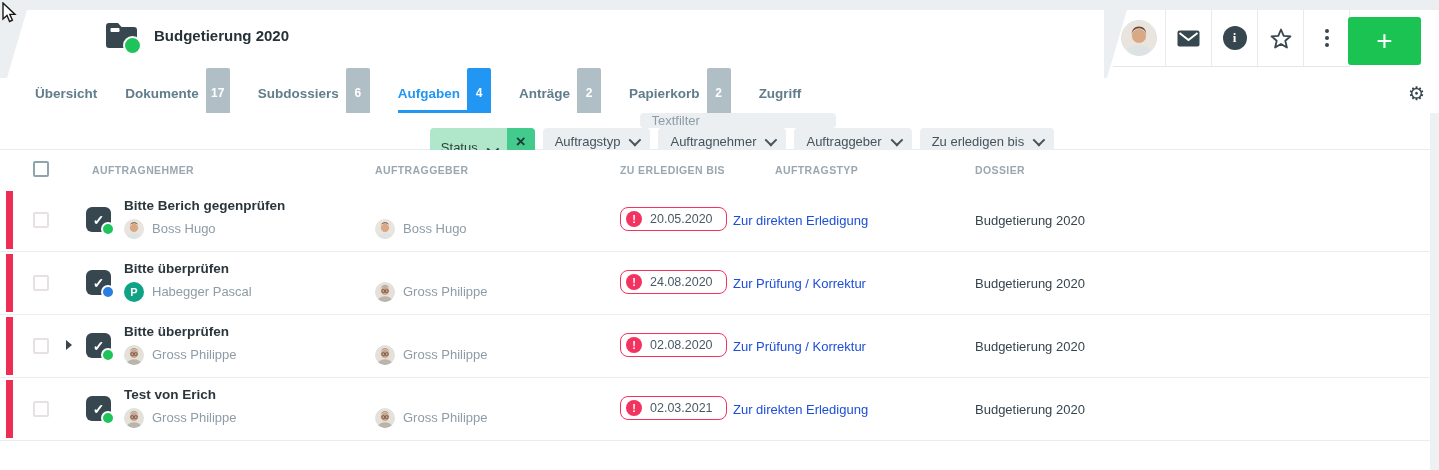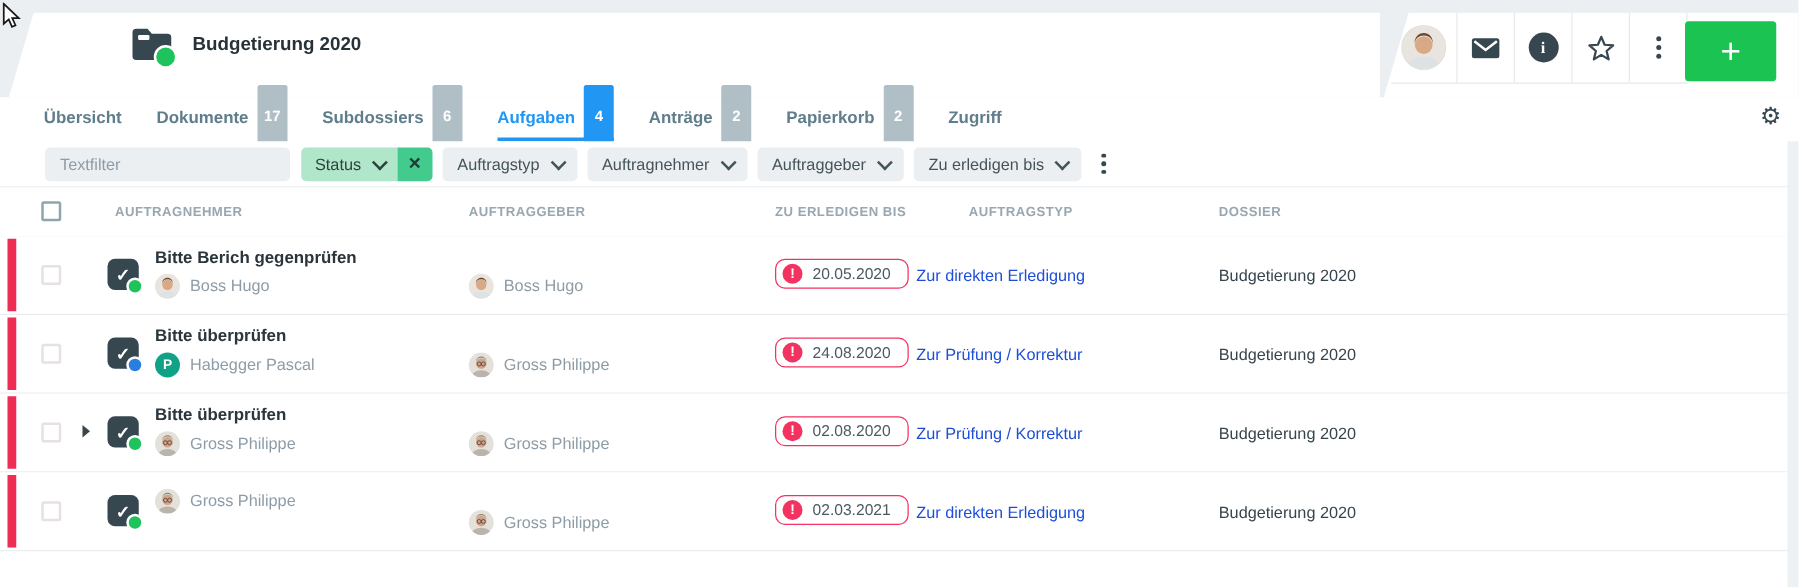--- a/index.html
+++ b/index.html
@@ -36,31 +36,31 @@
        display:flex;align-items:stretch;padding-left:35px;gap:28px;}
   .tab{display:flex;align-items:center;gap:7px;font-size:13.5px;font-weight:700;color:#607d8b;
        cursor:pointer;border-bottom:3px solid transparent;padding-bottom:2px;}
   .tab .badge{min-width:14px;padding:18px 5px;border-radius:2px;background:#b0bec5;color:#fff;
        font-size:12px;font-weight:700;text-align:center;}
   .tab.active{color:#2196f3;border-bottom-color:#2196f3;}
   .tab.active .badge{background:#2196f3;}
   .gear{position:absolute;top:84px;right:14px;font-size:19px;color:#37474f;cursor:pointer;line-height:1;}
   
   .filterbar{position:absolute;top:113px;left:0;right:0;height:37px;background:#fff;
-       border-bottom:1px solid #e9ecee;display:flex;align-items:center;padding-left:36px;box-sizing:border-box;}
+       border-bottom:1px solid #e9ecee;display:flex;align-items:center;padding-left:36px;box-sizing:border-box;flex-direction:column;}
   .textfilter{width:172px;height:27px;background:#eceff1;border:none;border-radius:4px;
        padding:0 12px;font-size:13px;color:#37474f;font-family:inherit;outline:none;}
   .textfilter::placeholder{color:#8d9ca6;}
   .chiprow{display:flex;align-items:center;gap:8px;margin-left:9px;}
   .chip{height:27px;display:flex;align-items:center;gap:9px;padding:0 12px;background:#eceff1;
        border-radius:4px;font-size:13px;color:#44535c;cursor:pointer;white-space:nowrap;}
   .chev{width:7px;height:7px;border-right:2px solid #44535c;border-bottom:2px solid #44535c;
        transform:rotate(45deg) translateY(-2px);}
   .status-chip{display:flex;align-items:stretch;cursor:pointer;}
-  .status-main{display:flex;align-items:center;gap:9px;height:27px;padding:0 11px;
+  .status-main{display:flex;align-items:flex-end;gap:9px;height:27px;padding:0 11px;
        background:#b0e6c9;border-radius:4px 0 0 4px;font-size:13px;color:#2d423c;}
   .status-main .chev{border-color:#2d423c;}
   .status-x{width:28px;height:27px;background:#43ca8d;border-radius:0 4px 4px 0;
        display:flex;align-items:center;justify-content:center;color:#1d3a33;font-size:17px;font-weight:700;}
   .filter-kebab{margin-left:8px;padding:4px 8px;cursor:pointer;}
   .filter-kebab i{width:3.5px;height:3.5px;}
   .fb-right{margin-left:auto;display:flex;align-items:center;gap:15px;padding-right:24px;}
   .count-box{border:1px solid #cdd6da;border-radius:4px;padding:4px 14px;font-size:13px;color:#5a6b74;}
   .sort-glyph{font-size:16px;font-weight:700;color:#37474f;letter-spacing:-2px;cursor:pointer;}
   
@@ -349,20 +349,21 @@
   </div>
       <div class="trow">
     <span class="rowbar"></span>
     <span class="cb light"></span>
 
     <span class="task-ic">
       <span class="chk">✓</span>
       <span class="task-dot" style="background: rgb(31, 195, 92);"></span>
     </span>
     <span class="cell-main">
+      <span class="row-title" style="display:block">Test von Erich</span>
       <span class="persona">
         <span class="avatar">
               <svg viewBox="0 0 24 24">
                 <use href="#portrait-gray"></use>
               </svg>
             </span>
         <span class="pname">Gross Philippe</span>
       </span>
     </span>
     <span class="cell-giver persona" style="margin-top:0">

